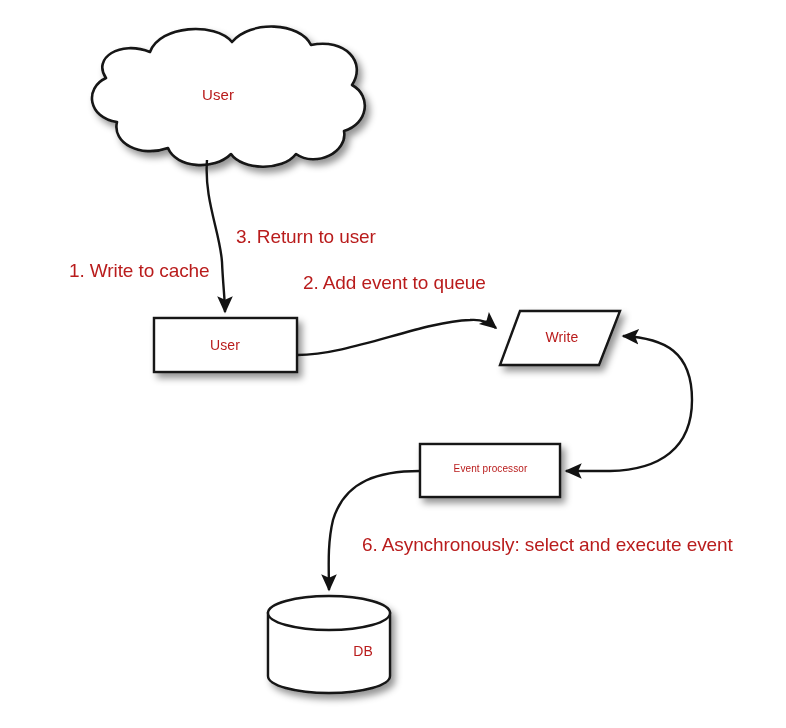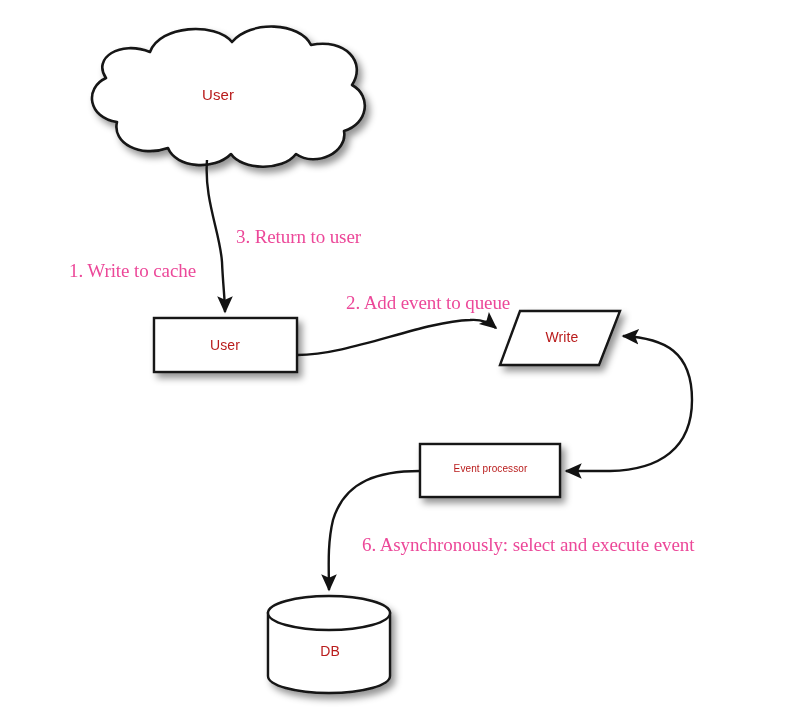--- a/index.html
+++ b/index.html
@@ -26,34 +26,34 @@
     position: absolute;
     font-family: "Liberation Sans", sans-serif;
     font-size: 14px;
     color: #b91c1c;
     text-align: center;
     white-space: nowrap;
     letter-spacing: 0.1px;
   }
   .edge-label {
     position: absolute;
-    font-family: Liberation Serif, serif;
+    font-family: Liberation Sans, sans-serif;
     font-size: 19px;
-    color: #ec4899;
+    color: #b91c1c;
     white-space: nowrap;
     letter-spacing: -0.1px;
   }
   .lbl-user       { left: 175px; top: 86px;  width: 86px; font-size: 15px; }
   .lbl-cache      { left: 180px; top: 337px; width: 90px; }
   .lbl-queue      { left: 519px; top: 329px; width: 86px; }
   .lbl-eventproc  { left: 424px; top: 463px; width: 133px; font-size: 10px; }
-  .lbl-db         { left: 287px; top: 643px; width: 86px; }
+  .lbl-db         { left: 287px; top: 643px; width: 86px; text-align: right; }
 
   .lbl-step1 { left: 69px;  top: 260px; }
-  .lbl-step2 { left: 303px; top: 292px; margin-left: 43px; }
+  .lbl-step2 { left: 303px; top: 272px; }
   .lbl-step3 { left: 236px; top: 226px; }
   .lbl-step4 { left: 362px; top: 534px; }
 </style>
 </head>
 <body>
 
 <svg id="diagram-canvas" viewBox="0 0 786 728" xmlns="http://www.w3.org/2000/svg">
   <defs>
     <filter id="softShadow" x="-40%" y="-40%" width="190%" height="190%">
       <feDropShadow dx="4" dy="5" stdDeviation="3.5" flood-color="#000000" flood-opacity="0.42"></feDropShadow>

